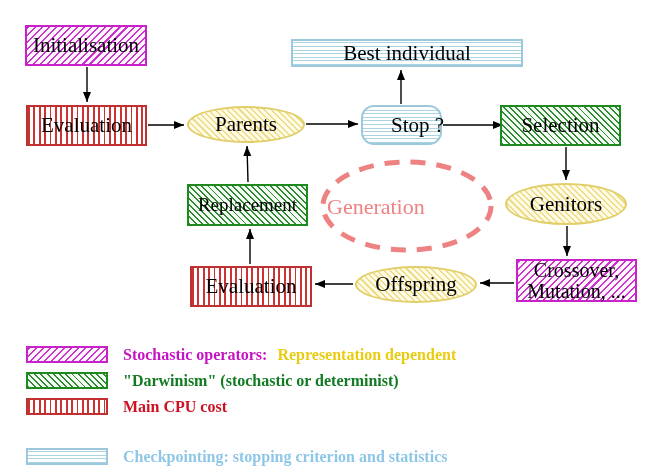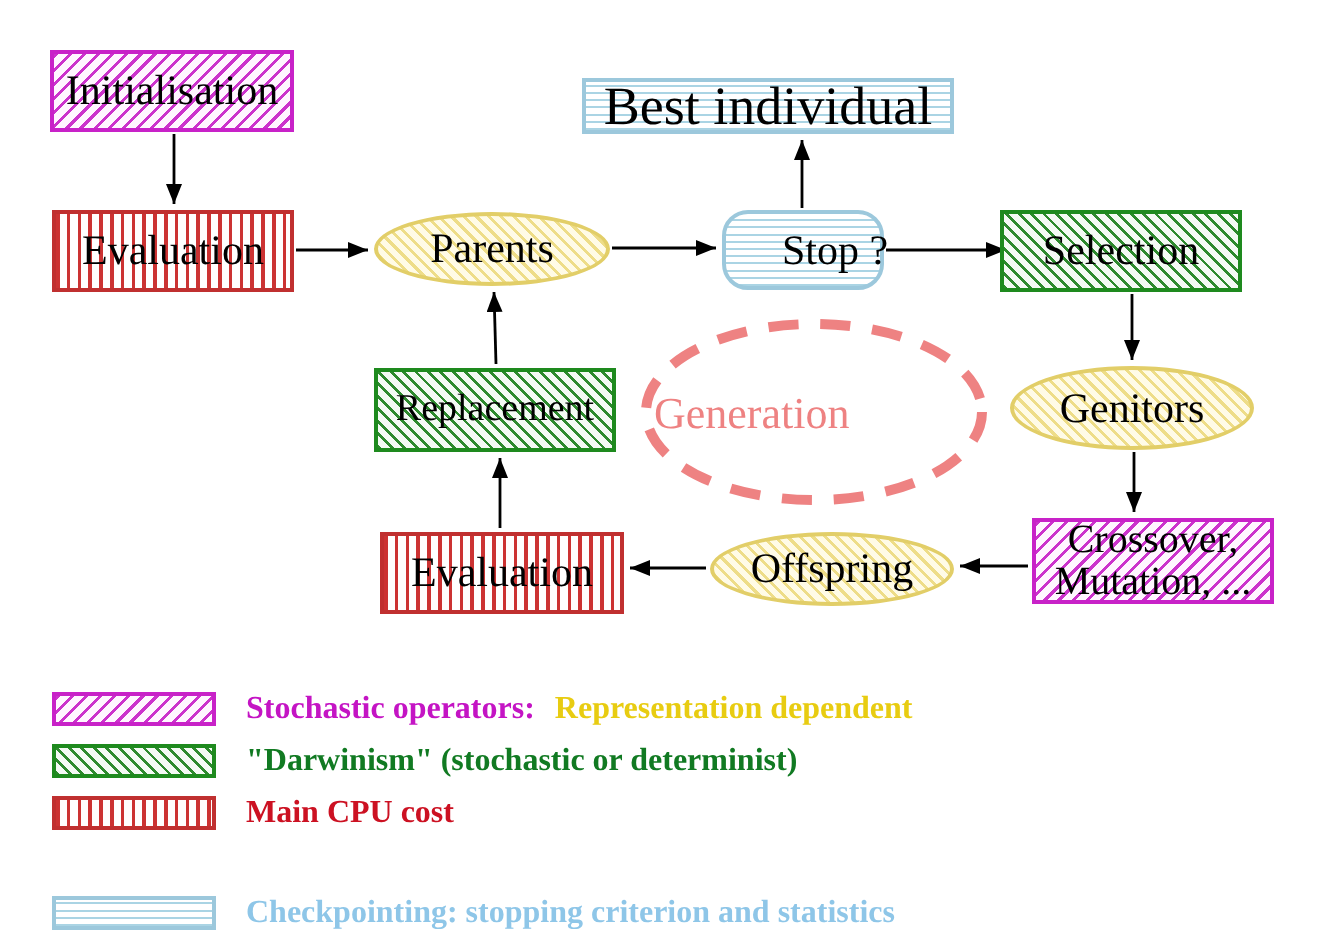--- a/index.html
+++ b/index.html
@@ -78,21 +78,21 @@
       <line x1="248" y1="182" x2="247" y2="146" marker-end="url(#ah)"></line>
     </g>
   </svg>
 
   <div class="node hatch-magenta" style="left:25px;top:25px;width:122px;height:41px;">Initialisation</div>
 
   <div class="node stripe-red" style="left:26px;top:105px;width:121px;height:41px;">Evaluation</div>
 
   <div class="node ellipse-yellow" style="left:187px;top:106px;width:118px;height:37px;">Parents</div>
 
-  <div class="node stripe-cyan" style="left:291px;top:39px;width:186px;height:28px;font-size:27px;">Best individual</div>
+  <div class="node stripe-cyan" style="left:291px;top:39px;width:232px;height:28px;font-size:21px;">Best individual</div>
 
   <div class="node stripe-cyan rounded" style="left:361px;top:105px;width:81px;height:40px;padding-left:32px;">Stop ?</div>
 
   <div class="node hatch-green" style="left:500px;top:105px;width:121px;height:41px;">Selection</div>
 
   <div class="node ellipse-yellow" style="left:505px;top:183px;width:122px;height:42px;">Genitors</div>
 
   <div class="node hatch-magenta" style="left:516px;top:259px;width:121px;height:43px;font-size:20px;flex-direction:column;">
     <span>Crossover,</span>
     <span>Mutation, ...</span>

